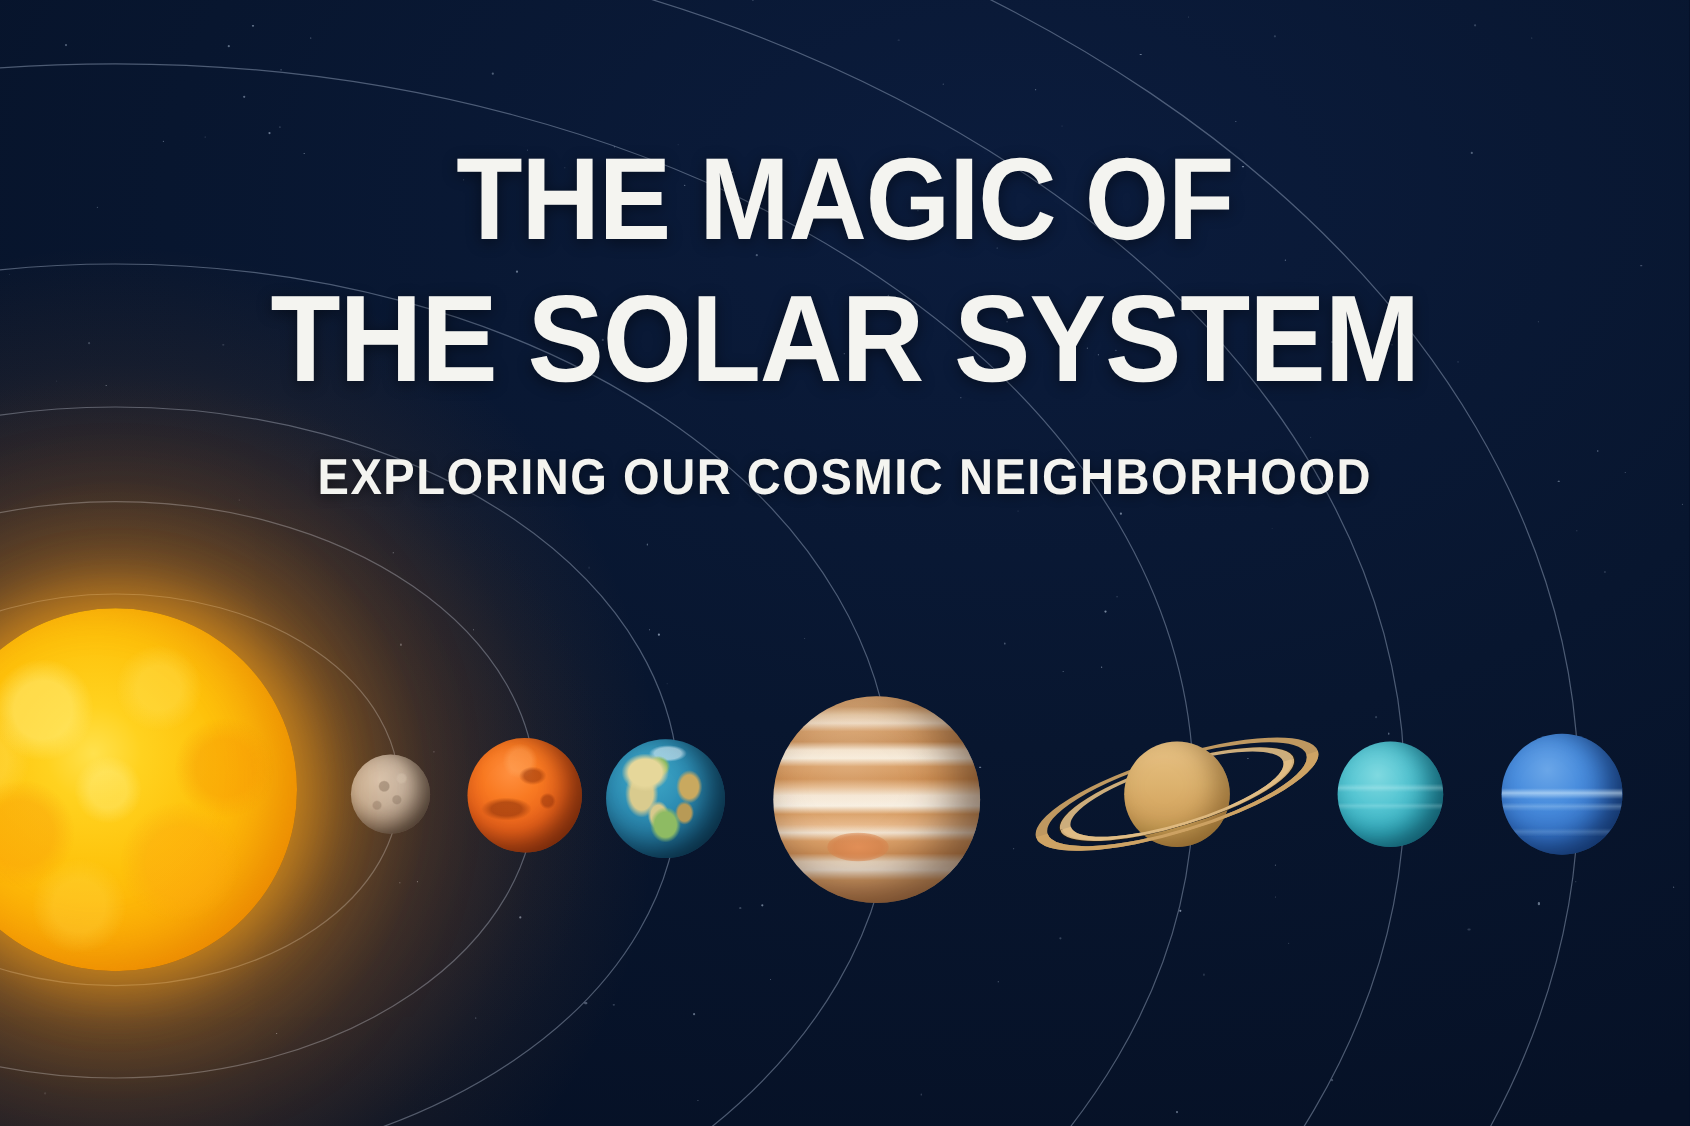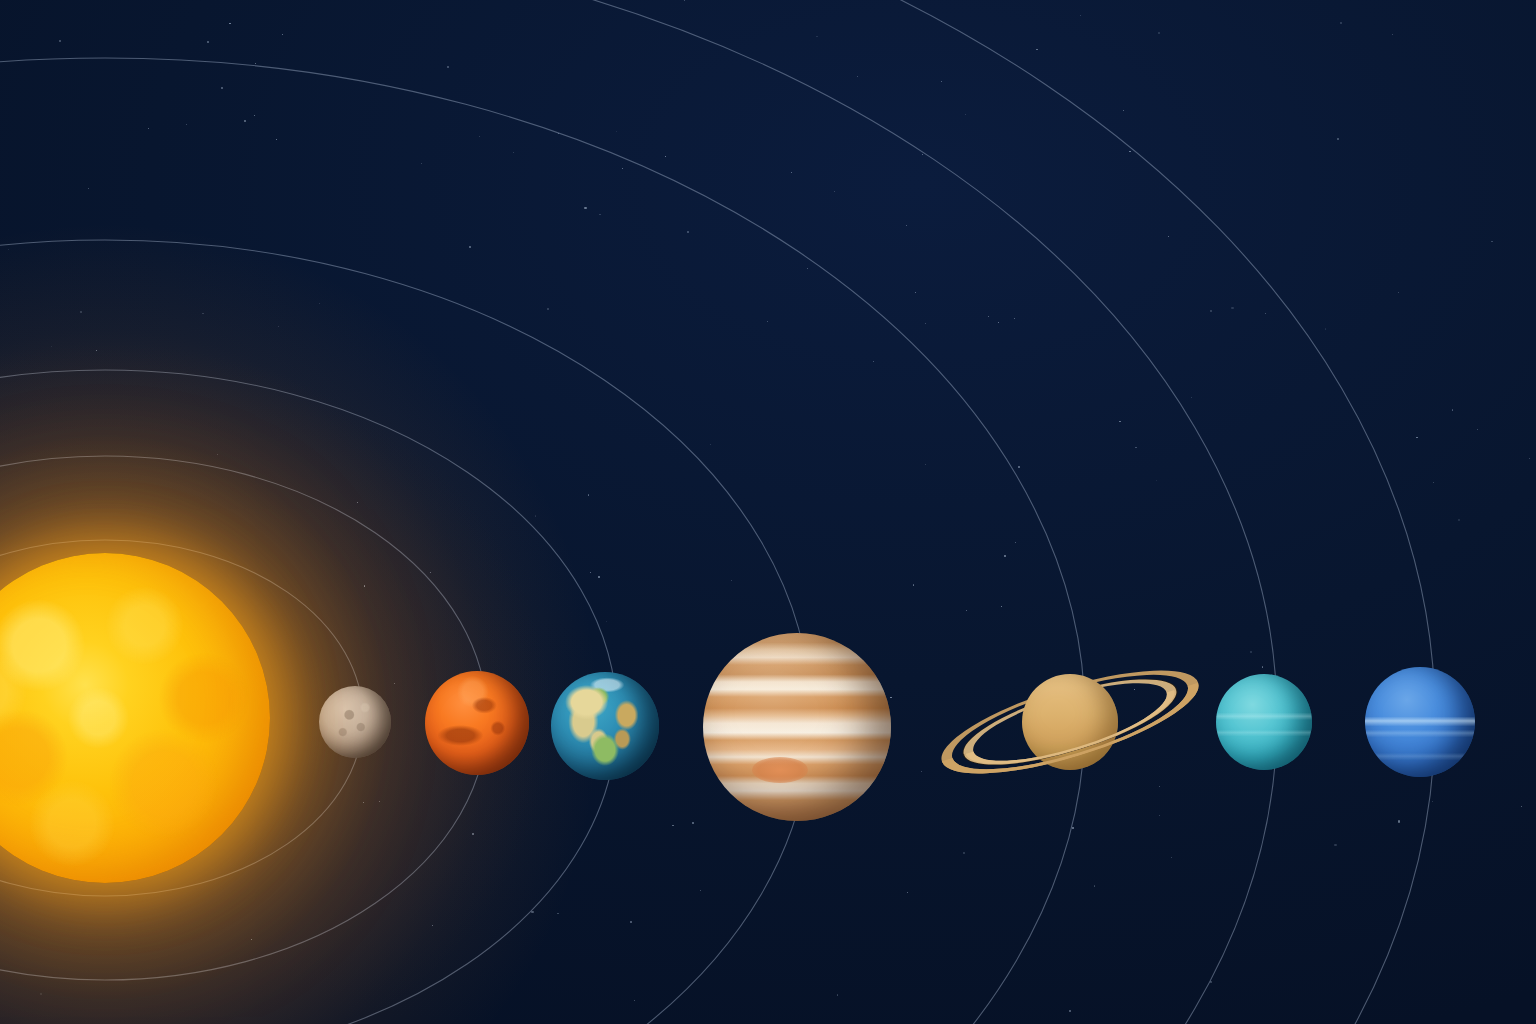--- a/index.html
+++ b/index.html
@@ -436,20 +436,25 @@
       <ellipse cx="105" cy="718" rx="382" ry="262"></ellipse>
       <ellipse cx="105" cy="718" rx="512" ry="348"></ellipse>
       <ellipse cx="105" cy="718" rx="706" ry="478"></ellipse>
       <ellipse cx="105" cy="718" rx="980" ry="660"></ellipse>
       <ellipse cx="105" cy="718" rx="1172" ry="790"></ellipse>
       <ellipse cx="105" cy="718" rx="1330" ry="896"></ellipse>
     </svg>
 
   <div id="sun-glow"></div>
 
+  <div id="headline">
+    <div class="title-line" id="title-line-1">THE MAGIC OF</div>
+    <div class="title-line" id="title-line-2">THE SOLAR SYSTEM</div>
+    <div id="subtitle">EXPLORING OUR COSMIC NEIGHBORHOOD</div>
+  </div>
 
   <div class="body" id="sun">
     <div id="sun-mottle"></div>
   </div>
 
   <div class="body" id="mercury">
     <div id="mercury-craters"></div>
   </div>
 
   <div class="body" id="mars">

